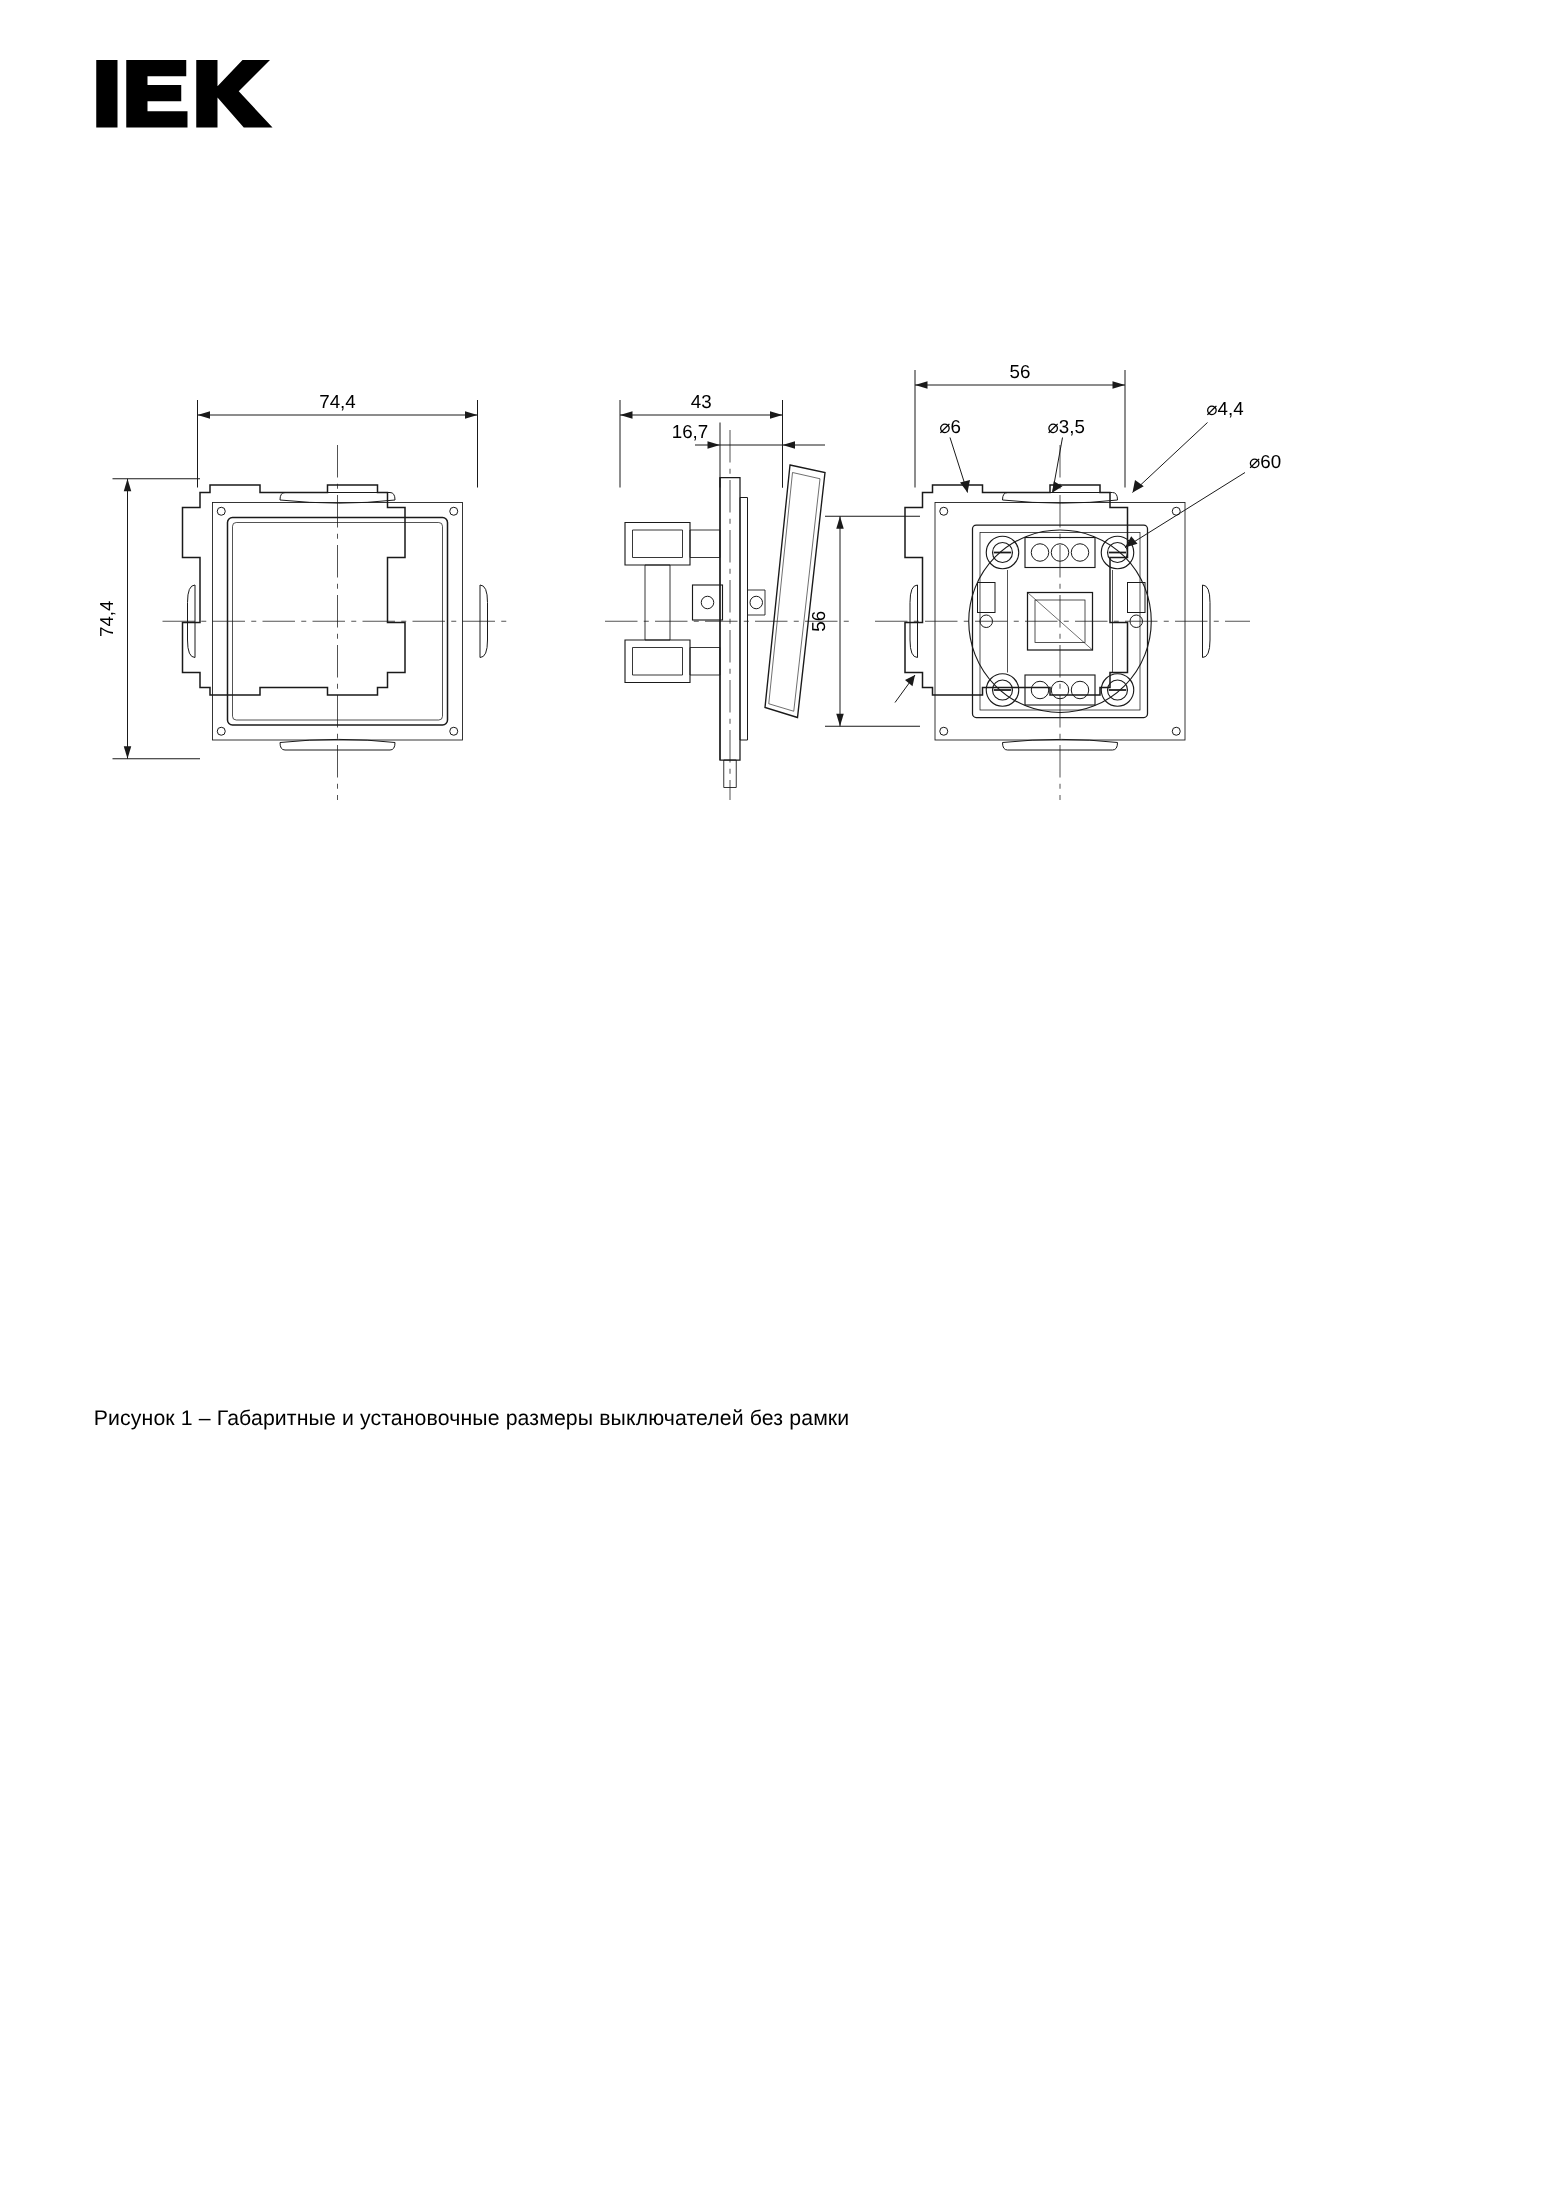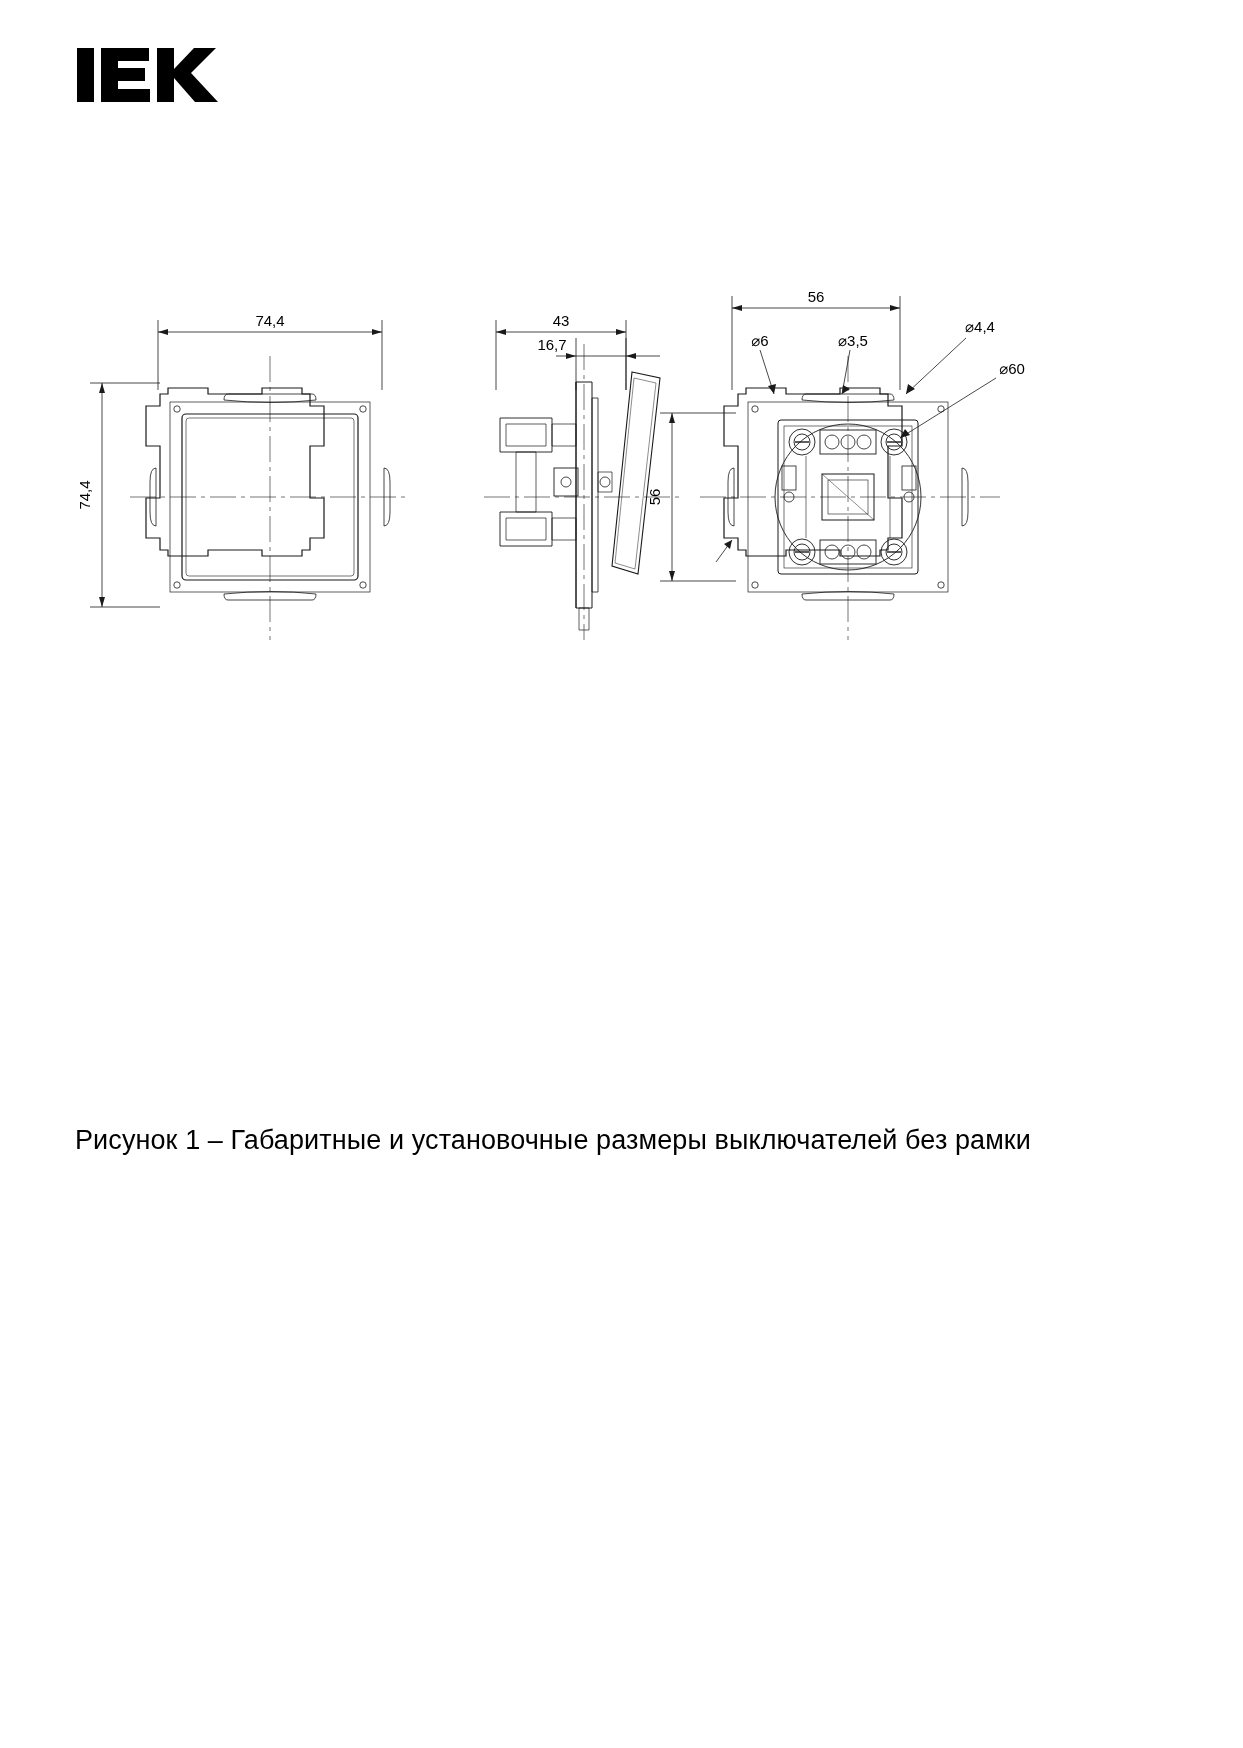--- a/index.html
+++ b/index.html
@@ -37,21 +37,21 @@
     width: 1120px;
     height: 380px;
   }
   .drawing-area svg { display: block; }
 
   .caption {
     position: absolute;
     left: 75px;
     top: 1125px;
     width: 1000px;
-    font-size: 27px;
+    font-size: 17px;
     letter-spacing: 0.1px;
     color: #000;
     white-space: nowrap;
   }
 </style>
 </head>
 <body>
 
 <div class="page">
 

